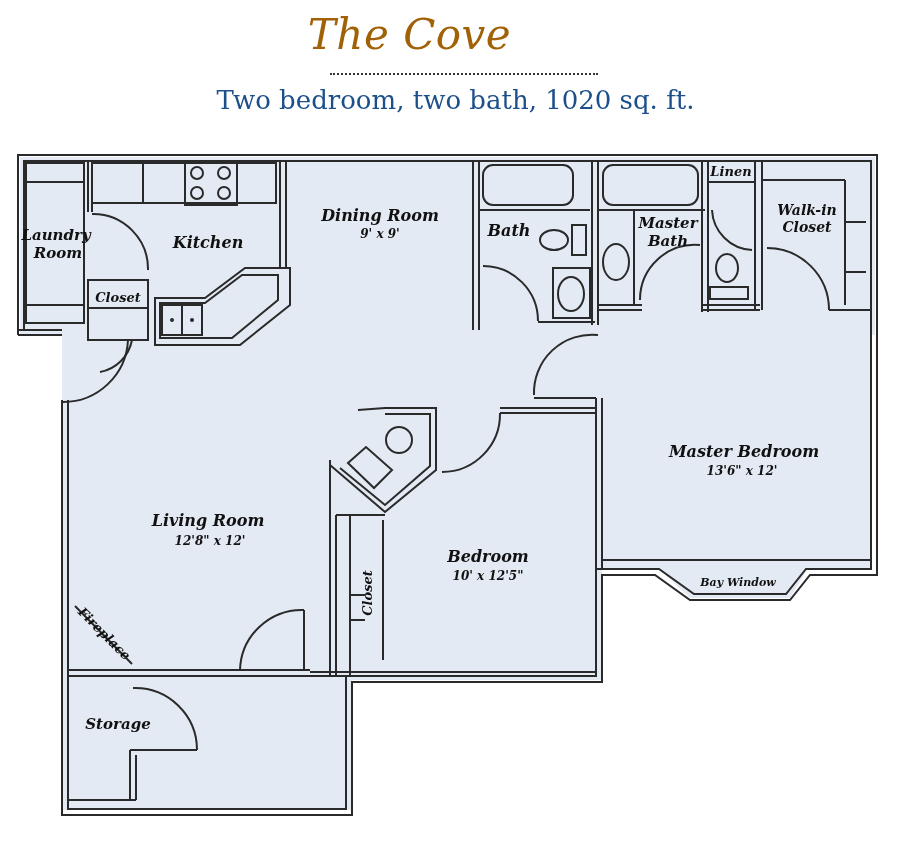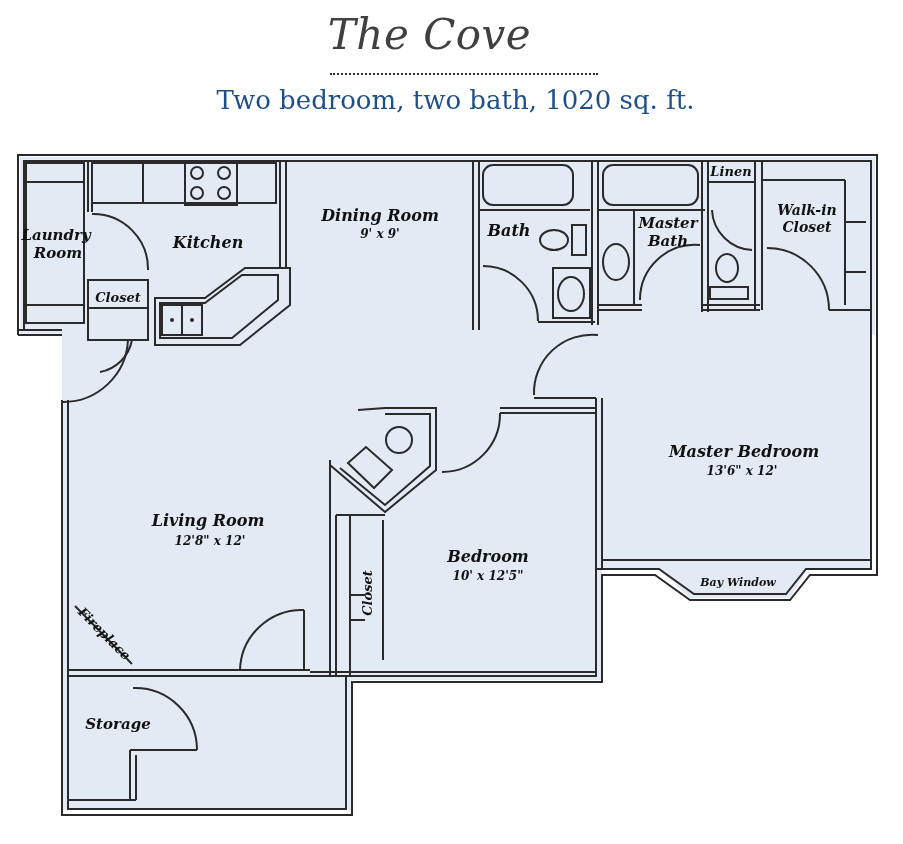--- a/index.html
+++ b/index.html
@@ -1,17 +1,17 @@
 <!DOCTYPE html>
 <html><head>
   <meta charset="utf-8">
   <style>
     html, body { margin:0; padding:0; background:#ffffff; }
     body { width:903px; height:844px; position:relative; overflow:hidden; font-family:"DejaVu Serif", serif; }
-    .title { position:absolute; left:0; width:819px; top:10px; text-align:center; font-family:"DejaVu Serif", serif; font-style:italic; font-size:42px; color:#404040; letter-spacing:0.5px;padding-left:20px; }
+    .title { position:absolute; left:0; width:819px; top:10px; text-align:center; font-family:"DejaVu Serif", serif; font-style:italic; font-size:42px; color:#a16207; letter-spacing:0.5px; }
     .divider { position:absolute; left:330px; top:73px; width:268px; height:0; border-top:2px dotted #333; }
     .subtitle { position:absolute; left:4px; width:903px; top:85px; text-align:center; font-family:"DejaVu Serif", serif; font-size:26px; color:#1d4f8a; }
     svg.plan { position:absolute; left:0; top:0; }
     .lbl { font-family:"DejaVu Serif", serif; font-style:italic; font-weight:bold; fill:#111; }
     .dim { font-family:"DejaVu Serif", serif; font-style:italic; font-weight:bold; fill:#111; }
   </style>
 </head>
 <body>
 
 <div class="title">The Cove</div>

